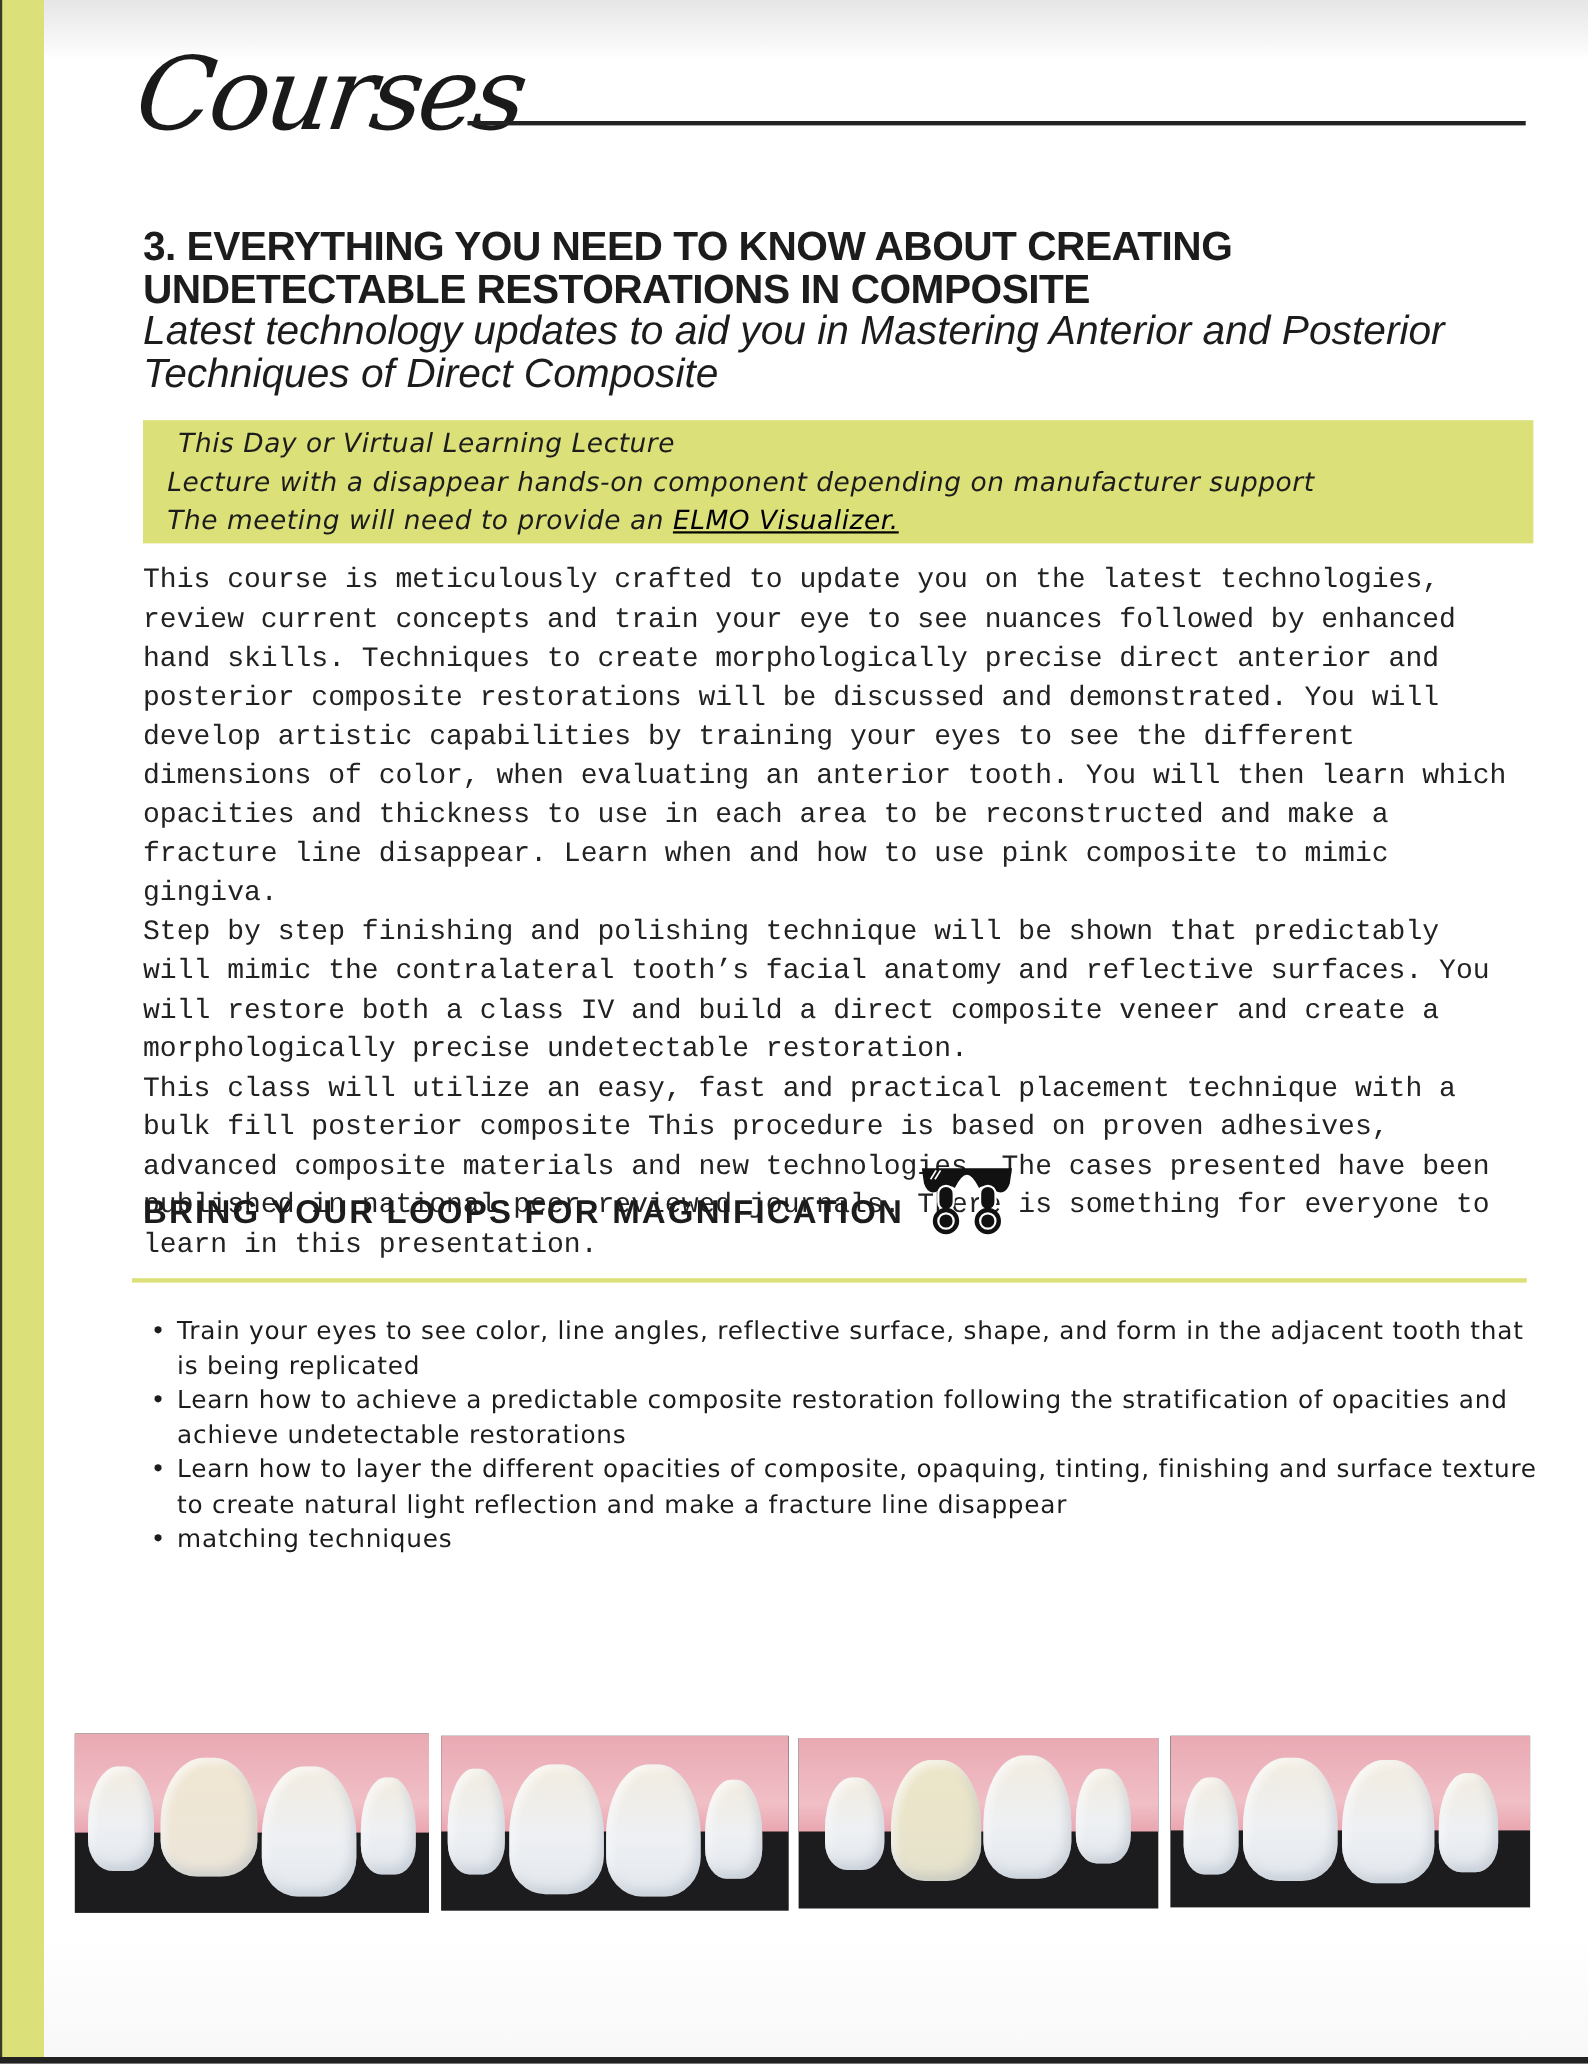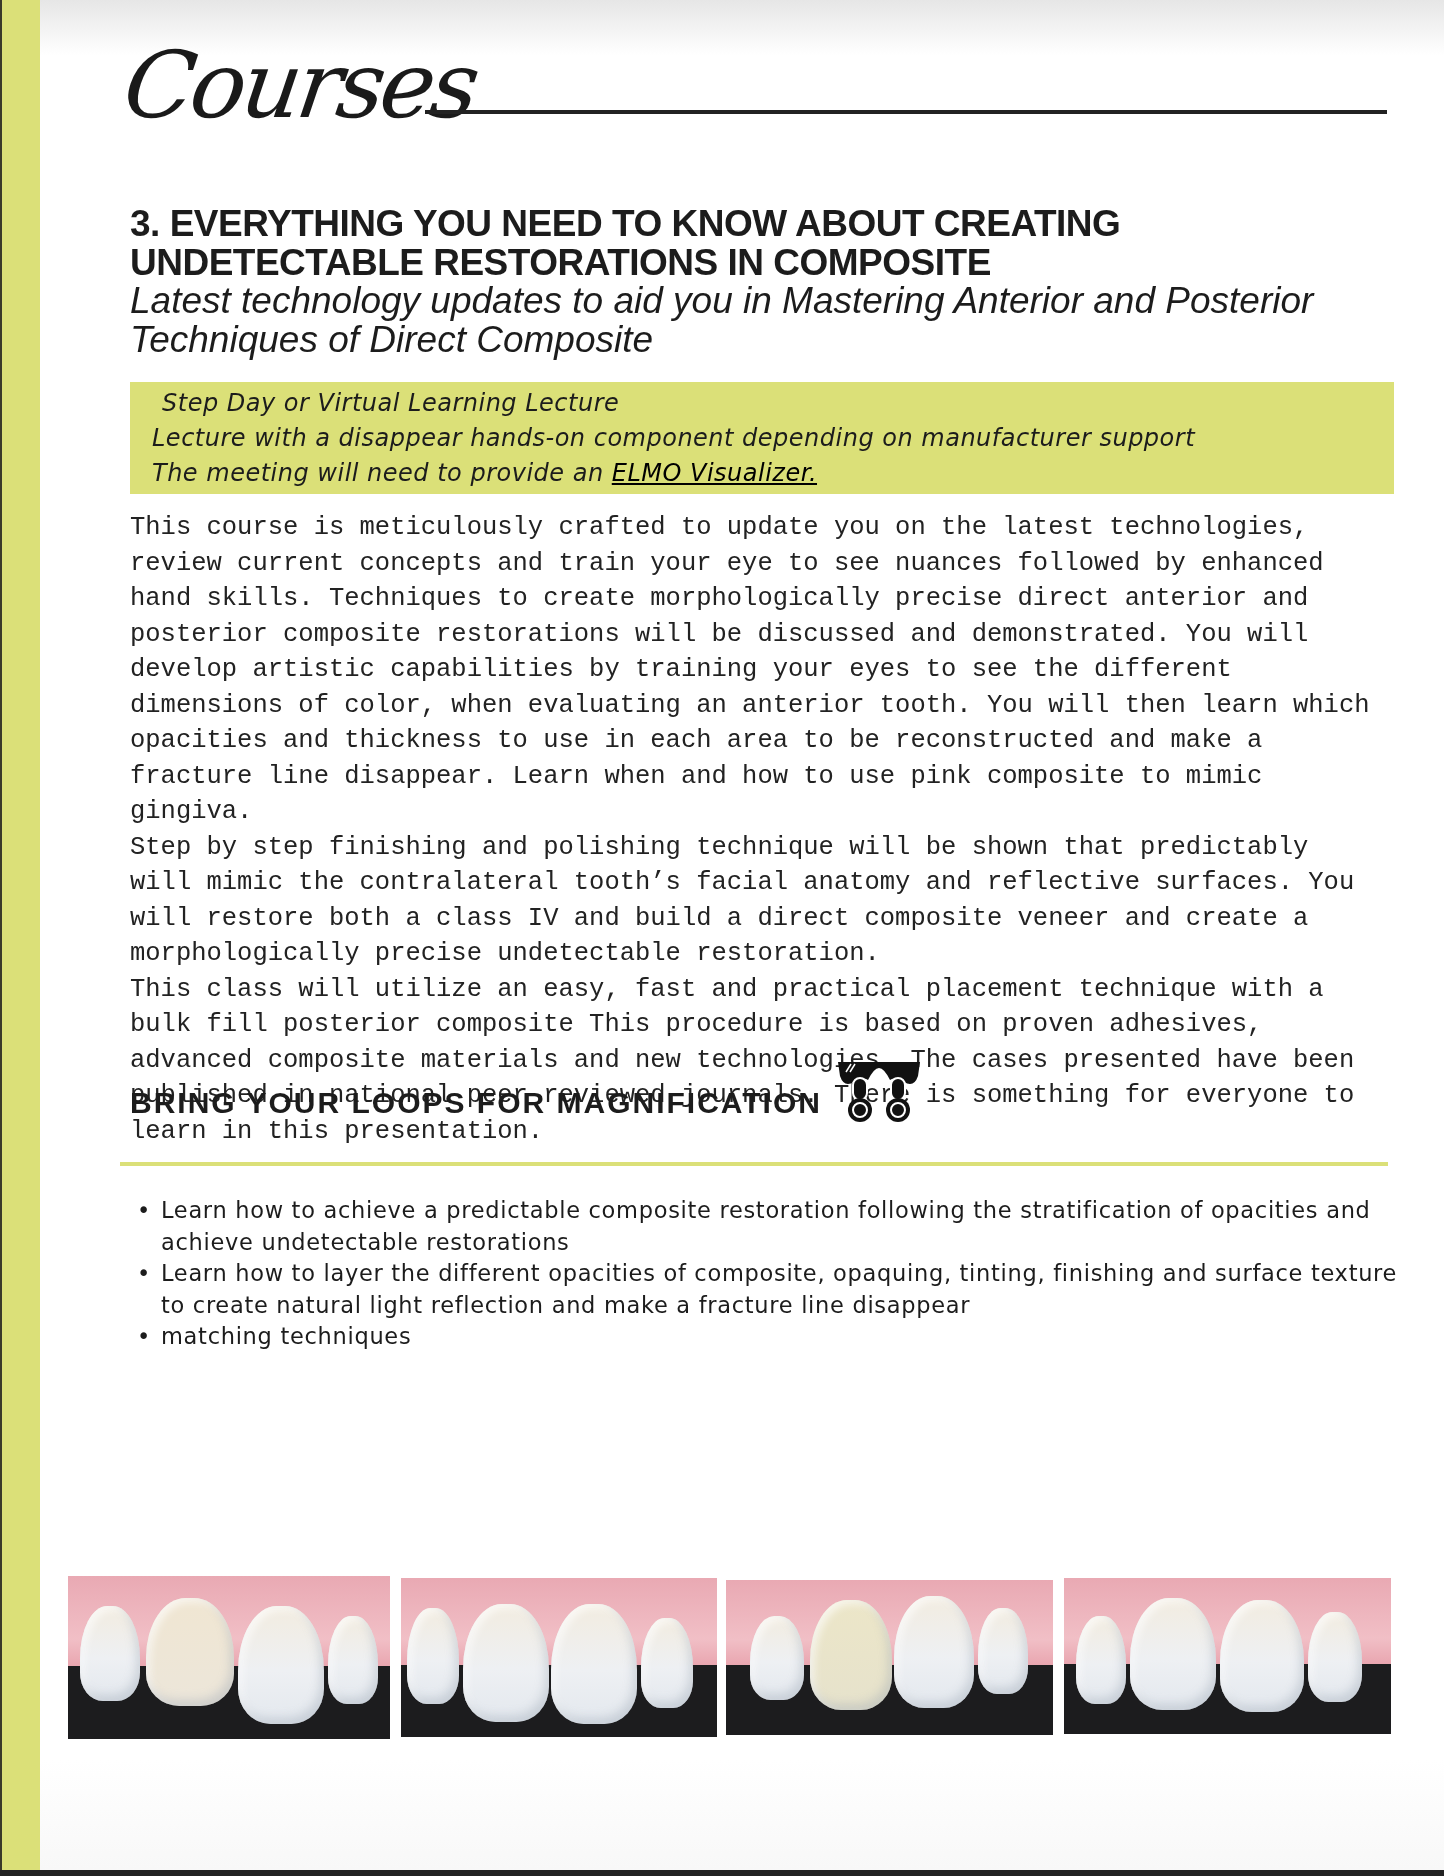--- a/index.html
+++ b/index.html
@@ -102,21 +102,21 @@
 <div class="left-bar"></div>
 <div class="footer-strip"></div>
 
 <div class="script-title">Courses</div>
 <div class="title-rule"></div>
 
 <div class="heading">3. EVERYTHING YOU NEED TO KNOW ABOUT CREATING UNDETECTABLE RESTORATIONS IN COMPOSITE</div>
 <div class="subheading">Latest technology updates to aid you in Mastering Anterior and Posterior Techniques of Direct Composite</div>
 
 <div class="info-box">
-  <div class="l1">Step Day or Virtual Learning Lecture</div>
+  <div class="l1">This Day or Virtual Learning Lecture</div>
   <div>Lecture with a disappear hands-on component depending on manufacturer support</div>
   <div><span>The meeting will need to provide an </span><a>ELMO Visualizer.</a></div>
 </div>
 
 <div class="body-text">
   <p> This course is meticulously crafted to update you on the latest technologies, review current concepts and train your eye to see nuances followed by enhanced hand skills. Techniques to create morphologically precise direct anterior and posterior composite restorations will be discussed and demonstrated. You will develop artistic capabilities by training your eyes to see the different dimensions of color, when evaluating an anterior tooth. You will then learn which opacities and thickness to use in each area to be reconstructed and make a fracture line disappear. Learn when and how to use pink composite to mimic gingiva.</p>
   <p>Step by step finishing and polishing technique will be shown that predictably will mimic the contralateral tooth’s facial anatomy and reflective surfaces. You will restore both a class IV and build a direct composite veneer and create a morphologically precise undetectable restoration.</p>
   <p>This class will utilize an easy, fast and practical placement technique with a bulk fill posterior composite This procedure is based on proven adhesives, advanced composite materials and new technologies. The cases presented have been published in national peer reviewed journals. There is something for everyone to learn in this presentation.</p>
 </div>
 
@@ -132,20 +132,21 @@
     <circle cx="26" cy="52" r="7" fill="#111" stroke="#fff" stroke-width="2"></circle>
     <circle cx="64" cy="52" r="12" fill="#111"></circle>
     <circle cx="64" cy="52" r="7" fill="#111" stroke="#fff" stroke-width="2"></circle>
   </svg>
 </div>
 
 <div class="green-rule"></div>
 
 <div class="objectives">
   <ul>
+    <li>Train your eyes to see color, line angles, reflective surface, shape, and form in the adjacent tooth that is being replicated</li>
     <li>Learn how to achieve a predictable composite restoration following the stratification of opacities and achieve undetectable restorations</li>
     <li>Learn how to layer the different opacities of composite, opaquing, tinting, finishing and surface texture to create natural light reflection and make a fracture line disappear</li>
     <li>matching techniques</li>
   </ul>
 </div>
 
 <div class="gallery">
   <div class="photo" style="left:68px; top:1576px; width:322px; height:163px;" title="fractured central incisor before restoration">
     <div class="gum"></div>
     <div class="tooth" style="left:12px; top:30px; width:60px; height:95px;"></div>

